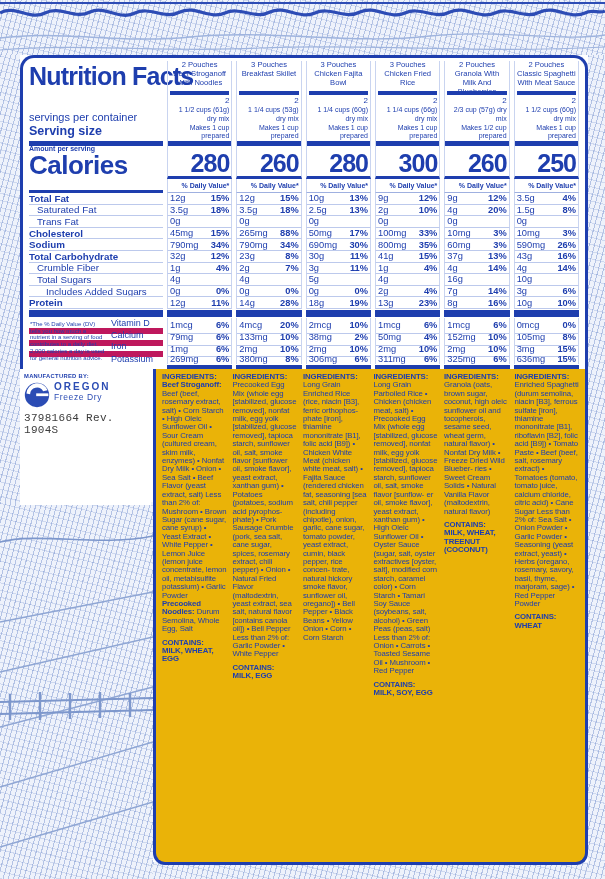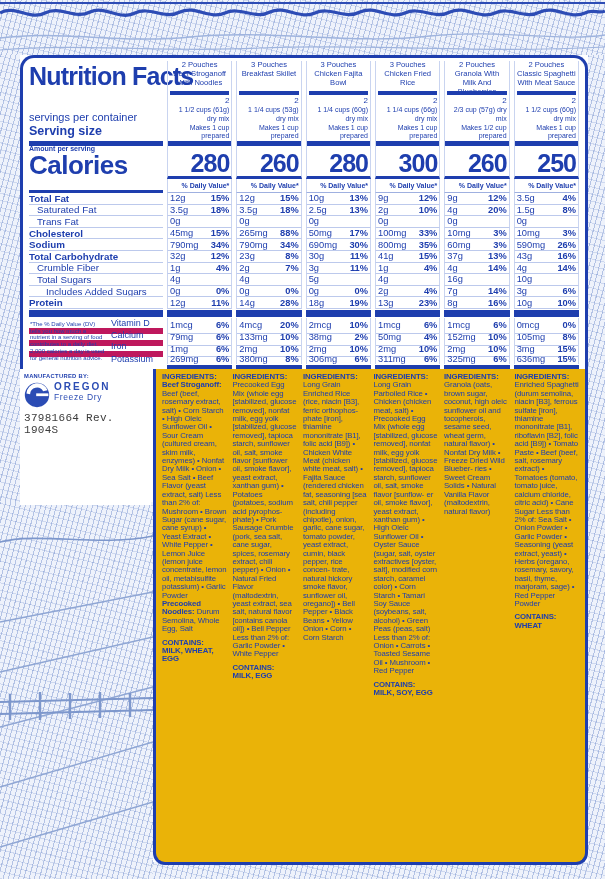--- a/index.html
+++ b/index.html
@@ -671,20 +671,21 @@
         </div>
         <div class="icol">
           <p><span class="b">INGREDIENTS: </span><span>Long Grain Enriched Rice (rice, niacin [B3], ferric orthophos- phate [iron], thiamine mononitrate [B1], folic acid [B9]) • Chicken White Meat (chicken white meat, salt) • Fajita Sauce (rendered chicken fat, seasoning [sea salt, chili pepper (including chipotle), onion, garlic, cane sugar, tomato powder, yeast extract, cumin, black pepper, rice concen- trate, natural hickory smoke flavor, sunflower oil, oregano]) • Bell Pepper • Black Beans • Yellow Onion • Corn • Corn Starch</span></p>
         </div>
         <div class="icol">
           <p><span class="b">INGREDIENTS: </span><span>Long Grain Parboiled Rice • Chicken (chicken meat, salt) • Precooked Egg Mix (whole egg [stabilized, glucose removed], nonfat milk, egg yolk [stabilized, glucose removed], tapioca starch, sunflower oil, salt, smoke flavor [sunflow- er oil, smoke flavor], yeast extract, xanthan gum) • High Oleic Sunflower Oil • Oyster Sauce (sugar, salt, oyster extractives [oyster, salt], modified corn starch, caramel color) • Corn Starch • Tamari Soy Sauce (soybeans, salt, alcohol) • Green Peas (peas, salt) Less than 2% of: Onion • Carrots • Toasted Sesame Oil • Mushroom • Red Pepper</span></p>
           <p><span class="b">CONTAINS: MILK, SOY, EGG</span></p>
         </div>
         <div class="icol">
           <p><span class="b">INGREDIENTS: </span><span>Granola (oats, brown sugar, coconut, high oleic sunflower oil and tocopherols, sesame seed, wheat germ, natural flavor) • Nonfat Dry Milk • Freeze Dried Wild Blueber- ries • Sweet Cream Solids • Natural Vanilla Flavor (maltodextrin, natural flavor)</span></p>
+          <p><span class="b">CONTAINS: MILK, WHEAT, TREENUT (COCONUT)</span></p>
         </div>
         <div class="icol">
           <p><span class="b">INGREDIENTS: </span><span>Enriched Spaghetti (durum semolina, niacin [B3], ferrous sulfate [iron], thiamine mononitrate [B1], riboflavin [B2], folic acid [B9]) • Tomato Paste • Beef (beef, salt, rosemary extract) • Tomatoes (tomato, tomato juice, calcium chloride, citric acid) • Cane Sugar Less than 2% of: Sea Salt • Onion Powder • Garlic Powder • Seasoning (yeast extract, yeast) • Herbs (oregano, rosemary, savory, basil, thyme, marjoram, sage) • Red Pepper Powder</span></p>
           <p><span class="b">CONTAINS: WHEAT</span></p>
         </div>
       </div>
   </section>
 
 </div>
 

